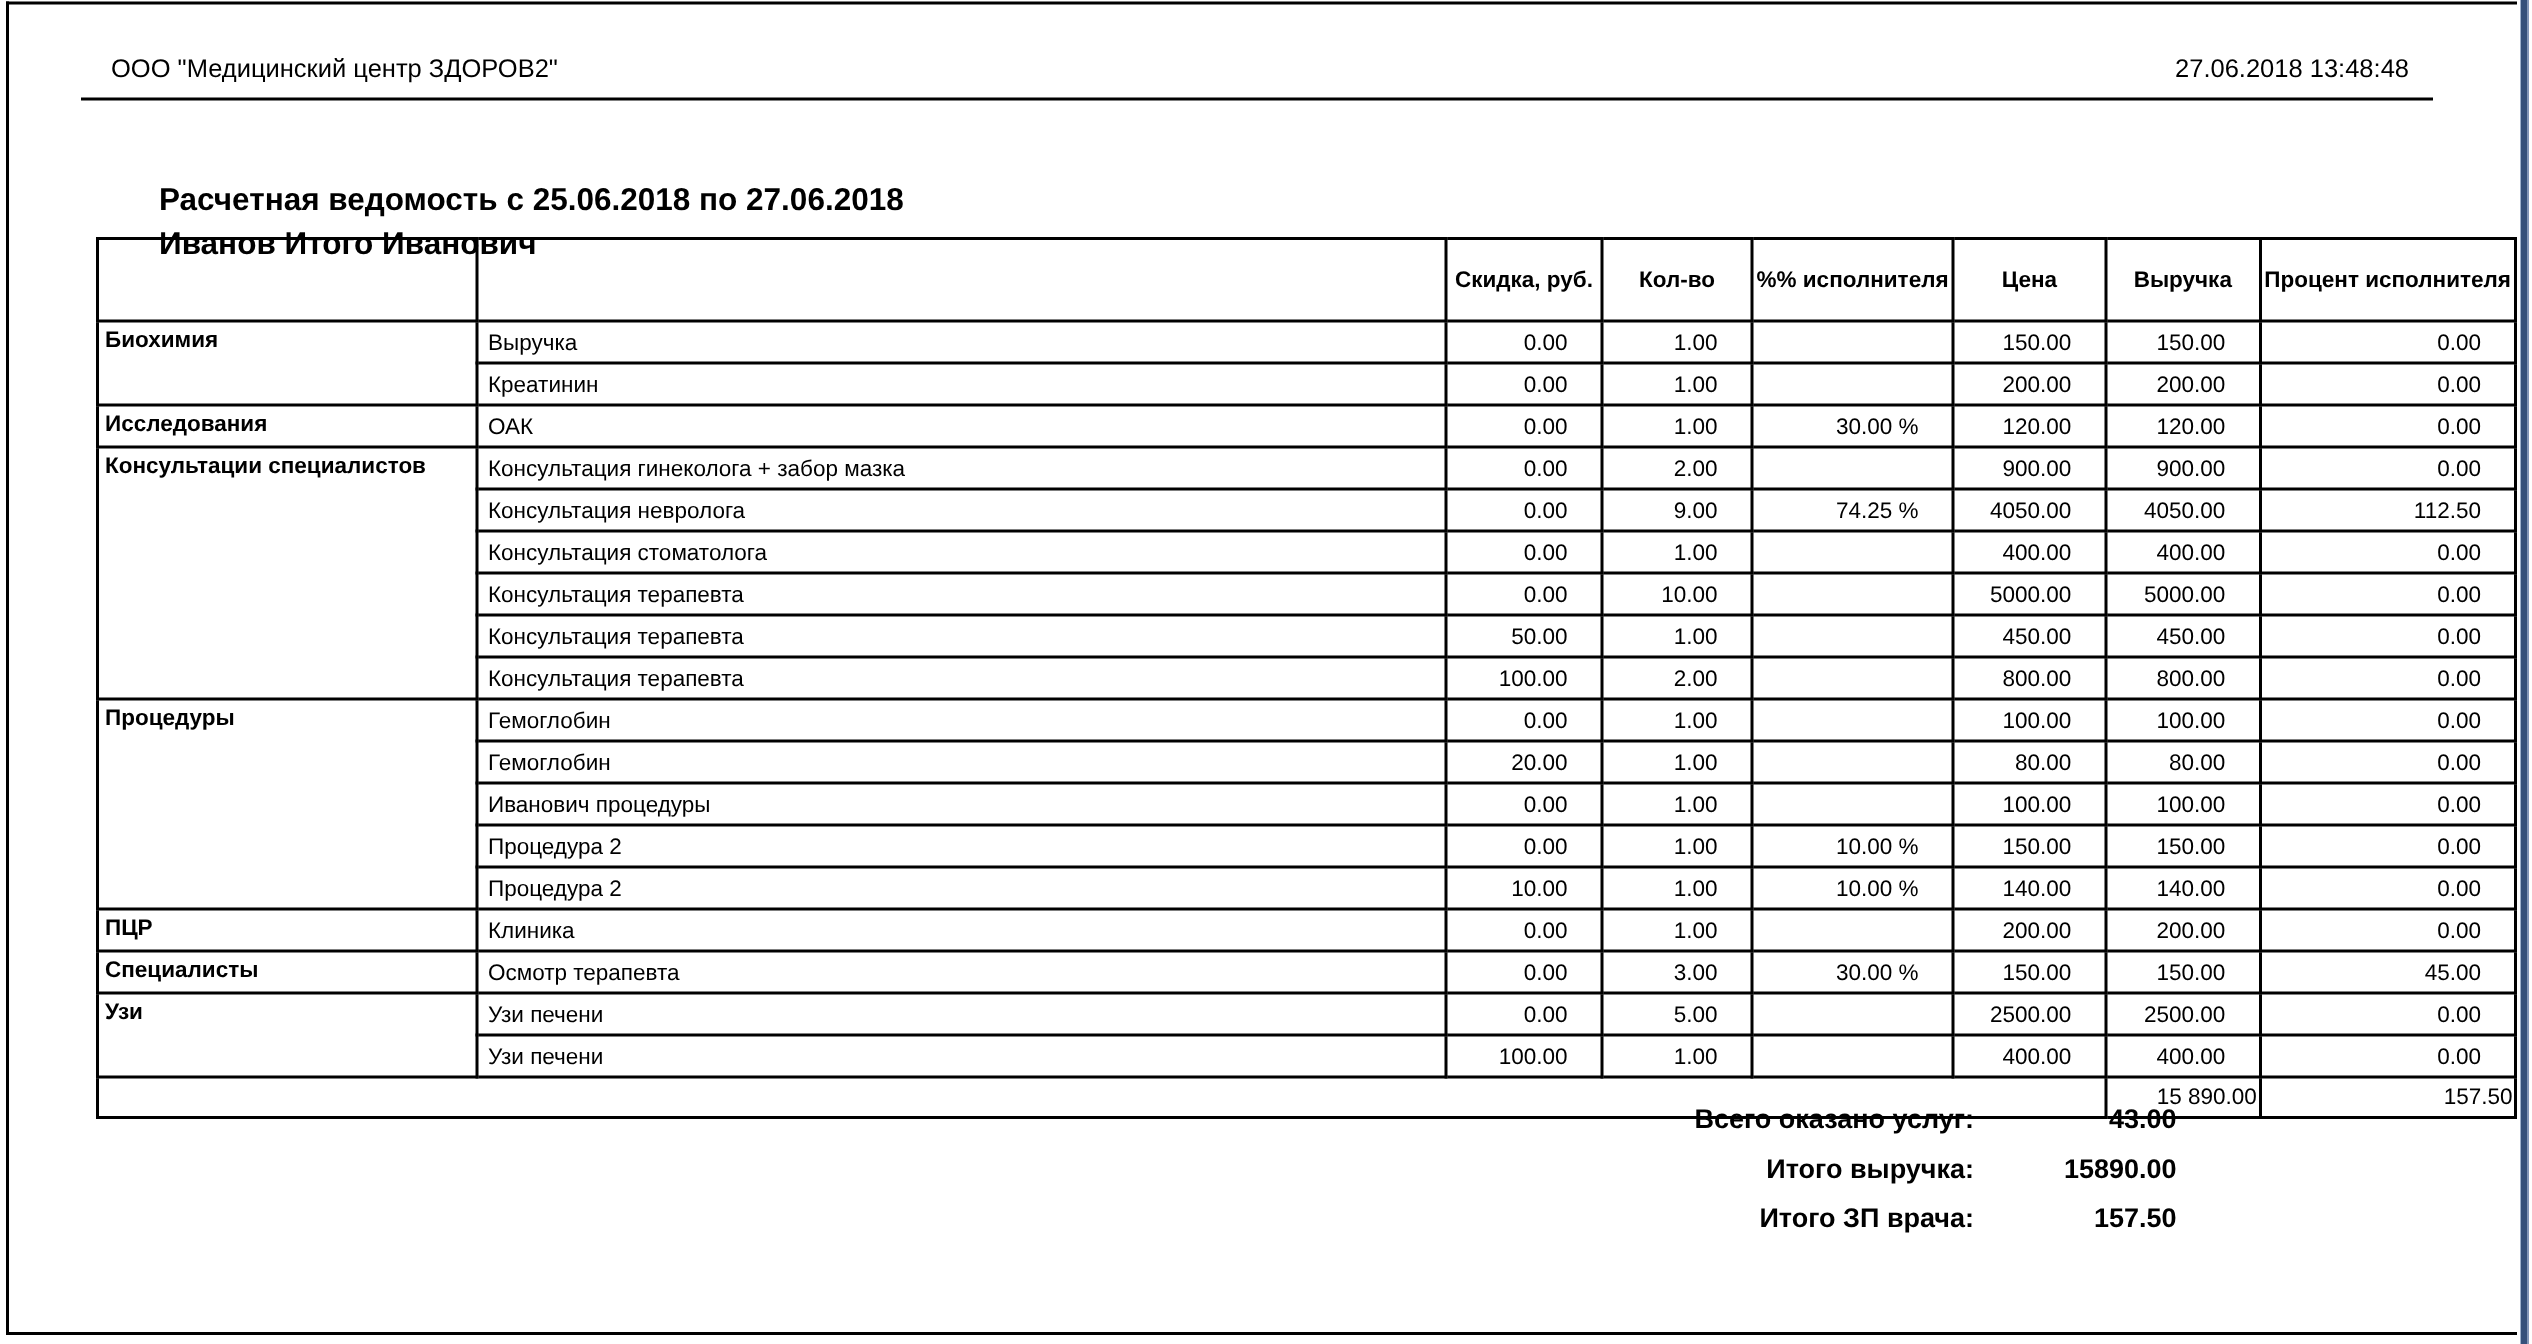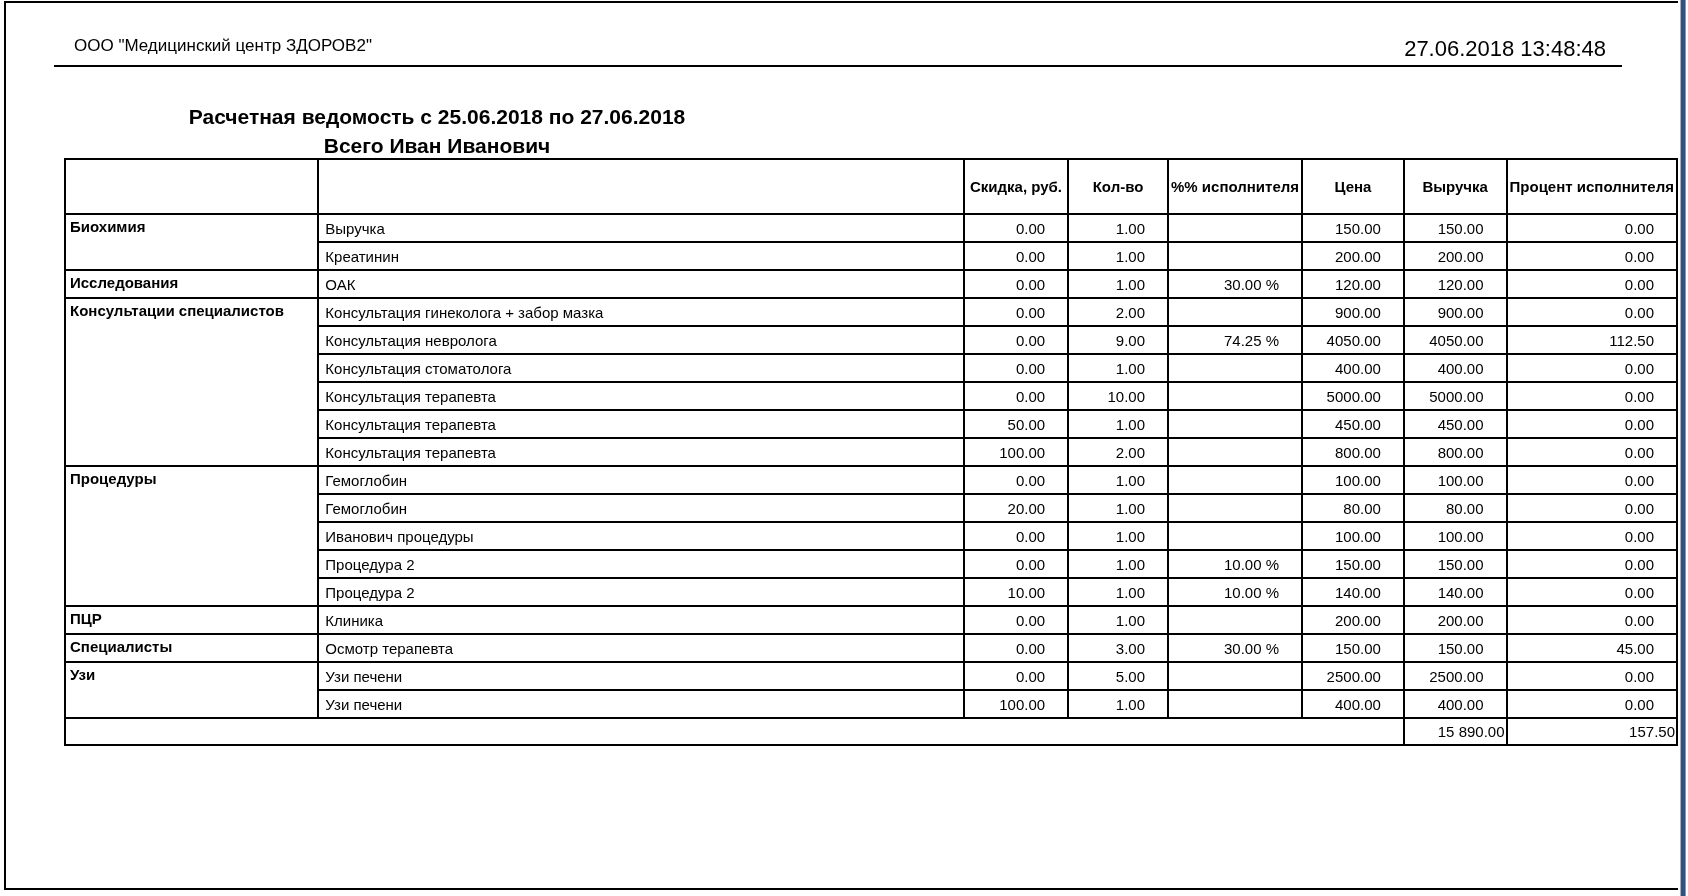--- a/index.html
+++ b/index.html
@@ -3,23 +3,23 @@
 <meta charset="utf-8">
 <style>
   html,body{margin:0;padding:0;background:#fff;}
   .canvas{position:relative;width:1688px;height:896px;background:#fff;overflow:hidden;
           font-family:"Liberation Sans",sans-serif;color:#000;}
   .page{position:absolute;left:4px;top:1px;width:1674px;height:889px;border:2px solid #000;
         border-right:none;background:#fff;box-sizing:border-box;}
   .window-edge{position:absolute;top:0;right:2px;width:6px;height:896px;
         background:linear-gradient(90deg,#9db0cb 0 1px,#35507a 1px 5px,#8296b8 5px 6px);}
   .company{position:absolute;left:68px;top:33px;font-size:17px;}
-  .timestamp{position:absolute;right:72px;top:33px;font-size:22px;margin-left:27px;}
+  .timestamp{position:absolute;right:72px;top:33px;font-size:17px;margin-left:27px;}
   .hrule{position:absolute;left:48px;top:62px;width:1568px;height:2px;background:#000;}
-  .titleblock{position:absolute;left:100px;top:99px;width:662px;text-align:center;
+  .titleblock{position:absolute;left:100px;top:116px;width:662px;text-align:left;
         font-weight:bold;font-size:21px;line-height:29px;}
   
   table.rep{position:absolute;left:58px;top:155px;border-collapse:collapse;table-layout:fixed;
         font-size:15px;}
   table.rep td,table.rep th{border:2px solid #000;overflow:hidden;white-space:nowrap;}
   th.ghost{border:none;background:transparent;}
   th.colh{height:53px;font-weight:bold;font-size:15px;text-align:center;vertical-align:middle;
         white-space:pre-line;line-height:19px;padding:0 2px;}
   td.cat{border-top:none;border-bottom:none;font-weight:bold;text-align:left;
         vertical-align:top;padding:3px 4px;}
@@ -37,21 +37,21 @@
 </head>
 <body>
 
 <div class="canvas">
   <div class="page">
     <div class="company">ООО "Медицинский центр ЗДОРОВ2"</div>
     <div class="timestamp">27.06.2018 13:48:48</div>
     <div class="hrule"></div>
     <div class="titleblock">
       <div>Расчетная ведомость с 25.06.2018 по 27.06.2018</div>
-      <div>Всего Иван Иванович</div>
+      <div>Иванов Итого Иванович</div>
     </div>
 
     <table class="rep">
       <colgroup>
         <col style="width:257px">
           <col style="width:690px">
           <col style="width:105px">
         <col style="width:104px">
           <col style="width:105px">
           <col style="width:104px">
@@ -244,15 +244,29 @@
             <td class="num svc">0.00</td>
           </tr>
           <tr>
             <td colspan="6" class="lead tot"></td>
             <td class="tot">15 890.00</td>
             <td class="tot">157.50</td>
           </tr>
         </tbody>
     </table>
 
+    <div class="summary" id="summary-block">
+        <div class="sumrow">
+          <div class="sumlabel">Всего оказано услуг:</div>
+          <div class="sumvalue">43.00</div>
+        </div>
+        <div class="sumrow">
+          <div class="sumlabel">Итого выручка:</div>
+          <div class="sumvalue">15890.00</div>
+        </div>
+        <div class="sumrow">
+          <div class="sumlabel">Итого ЗП врача:</div>
+          <div class="sumvalue">157.50</div>
+        </div>
+      </div>
   </div>
   <div class="window-edge"></div>
 </div>
 
 </body></html>

